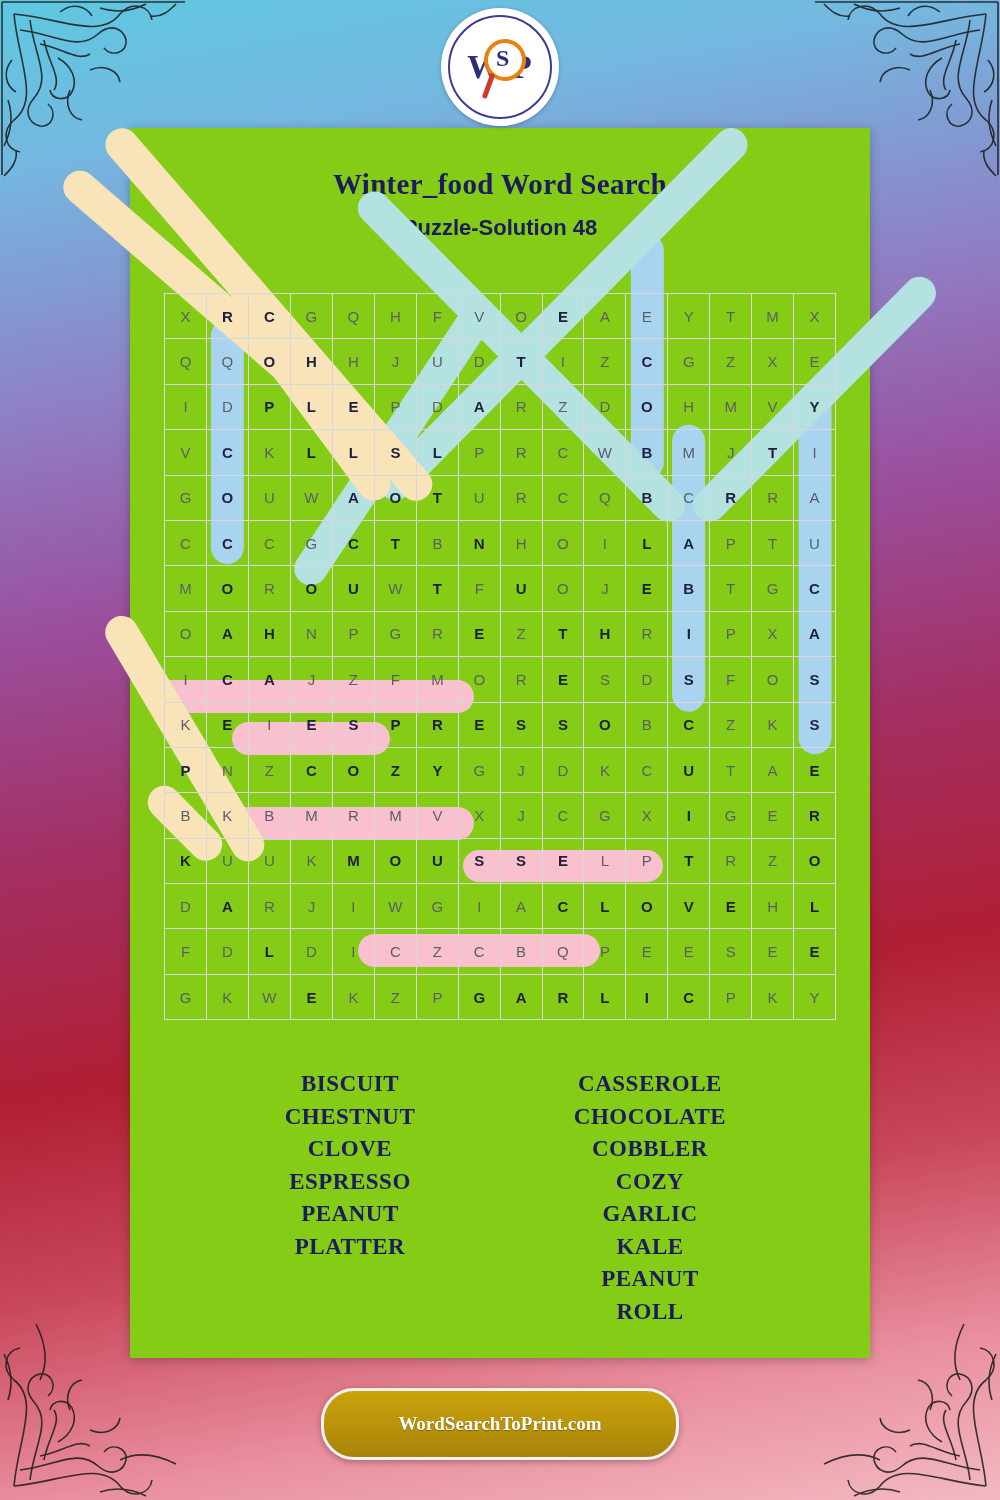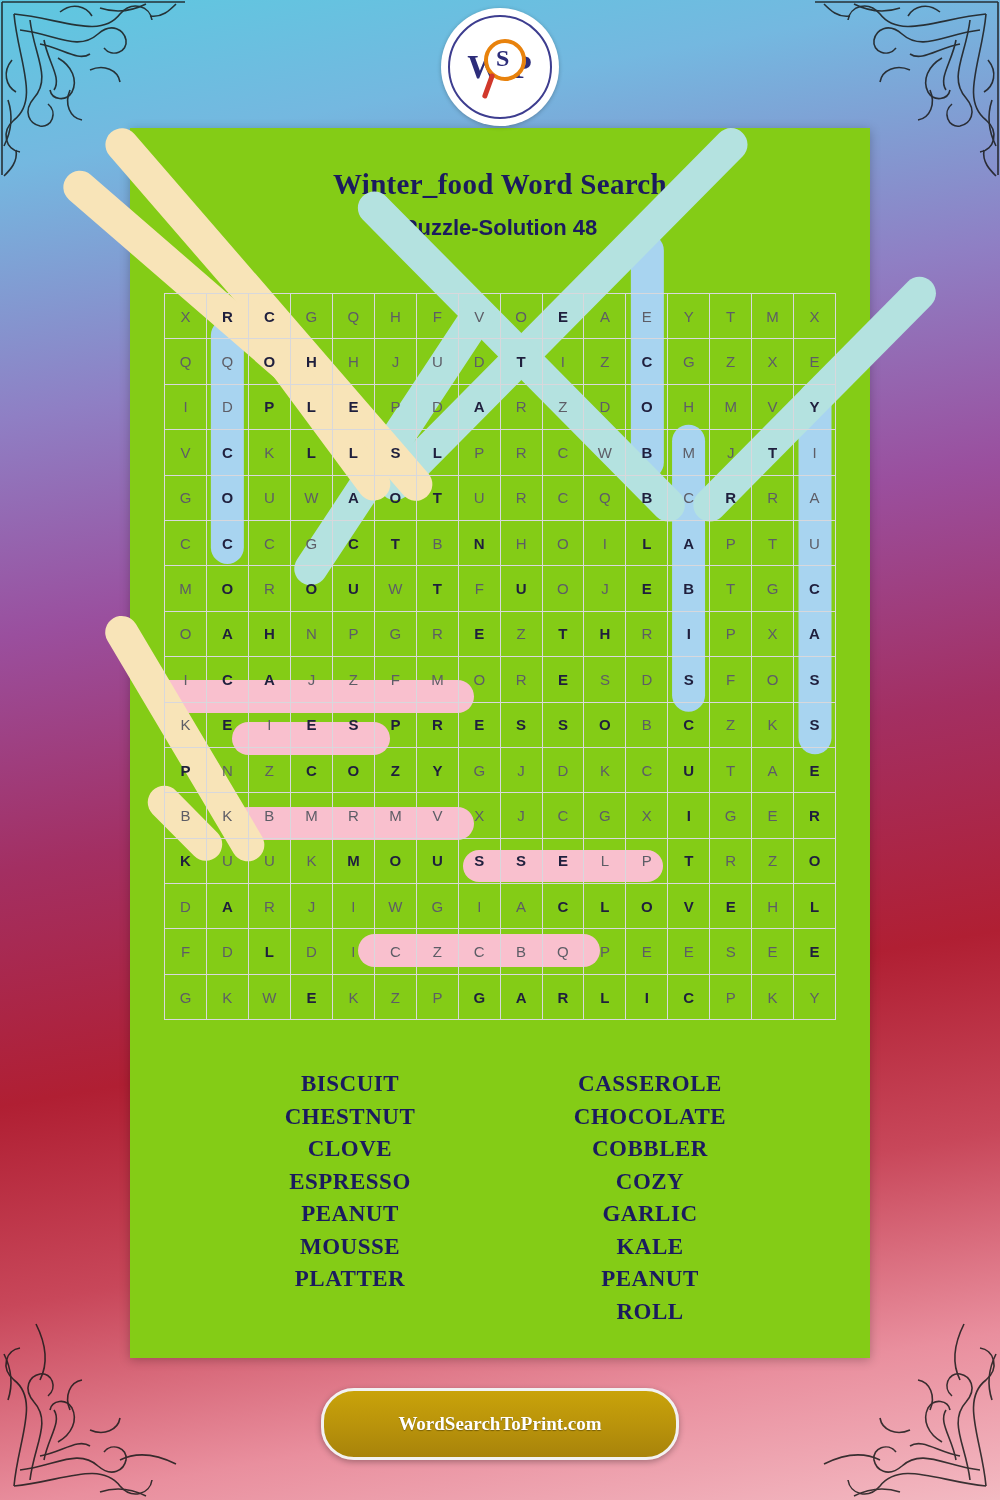--- a/index.html
+++ b/index.html
@@ -493,21 +493,20 @@
       </table>
   </div>
 
   <div class="words">
     <div class="wcol" id="wcol-left">
         <div>BISCUIT</div>
         <div>CHESTNUT</div>
         <div>CLOVE</div>
         <div>ESPRESSO</div>
         <div>PEANUT</div>
-        <div>MOUSSE</div>
         <div>PLATTER</div>
       </div>
     <div class="wcol" id="wcol-right">
         <div>CASSEROLE</div>
         <div>CHOCOLATE</div>
         <div>COBBLER</div>
         <div>COZY</div>
         <div>GARLIC</div>
         <div>KALE</div>
         <div>PEANUT</div>

